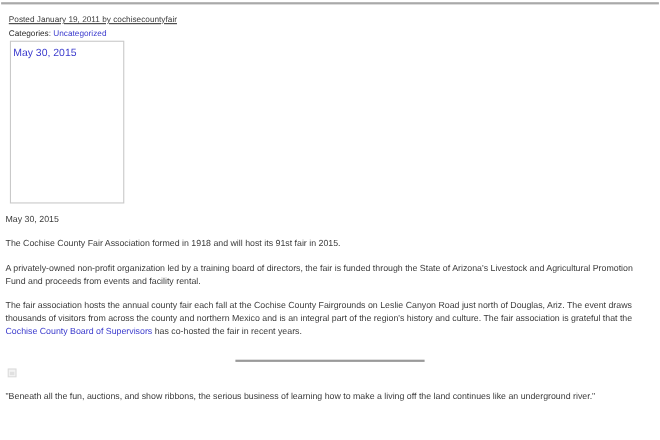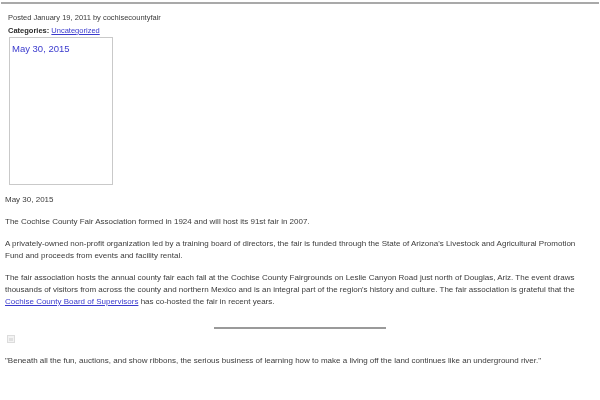--- a/index.html
+++ b/index.html
@@ -24,30 +24,30 @@
     padding: 0 5px;
   }
   .meta {
     padding-left: 3px;
   }
   .posted-line {
     margin-top: 9px;
     font-size: 7.5px;
     line-height: 9px;
     color: #3b3b3b;
+    text-decoration: underline;
   }
   .categories-line {
     margin-top: 4px;
     font-size: 7.5px;
     line-height: 9px;
   }
-  .categories-label { font-weight: bold; color: #2b2b2b; }
+  .categories-label { font-weight: normal; color: #2b2b2b; }
   a.link {
     color: #3a3acd;
-    text-decoration: underline;
     cursor: pointer;
   }
   .calendar-box {
     margin-top: 2px;
     margin-left: 4px;
     width: 104px;
     height: 148px;
     border: 1px solid #c9c9c9;
     background: #ffffff;
   }
@@ -114,21 +114,21 @@
       </div>
     </div>
 
     <div class="calendar-box">
       <a class="date-link">May 30, 2015</a>
     </div>
 
     <div class="article">
       <p class="date-heading">May 30, 2015</p>
 
-      <p class="body-p">The Cochise County Fair Association formed in 1924 and will host its 91st fair in 2007.</p>
+      <p class="body-p">The Cochise County Fair Association formed in 1918 and will host its 91st fair in 2015.</p>
 
       <p class="body-p">A privately-owned non-profit organization led by a training board of directors, the fair is funded through the State of Arizona's Livestock and Agricultural Promotion Fund and proceeds from events and facility rental.</p>
 
       <p class="body-p"><span>The fair association hosts the annual county fair each fall at the Cochise County Fairgrounds on Leslie Canyon Road just north of Douglas, Ariz. The event draws thousands of visitors from across the county and northern Mexico and is an integral part of the region's history and culture. The fair association is grateful that the </span><a class="link">Cochise County Board of Supervisors</a><span> has co-hosted the fair in recent years.</span></p>
 
 
       <div class="mid-rule"></div>
 
       <div class="broken-img"></div>
 

